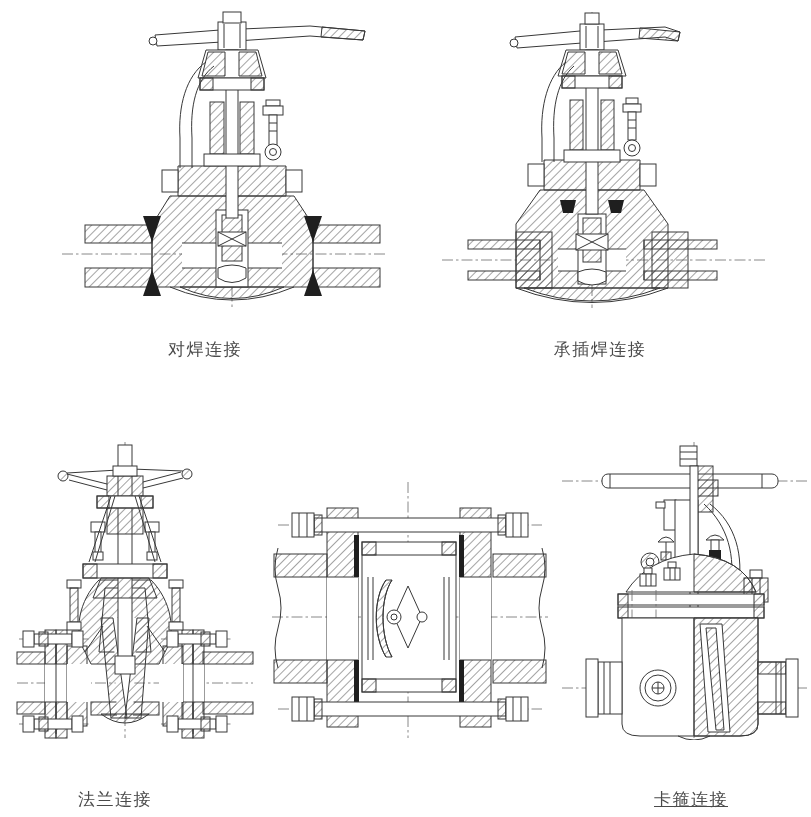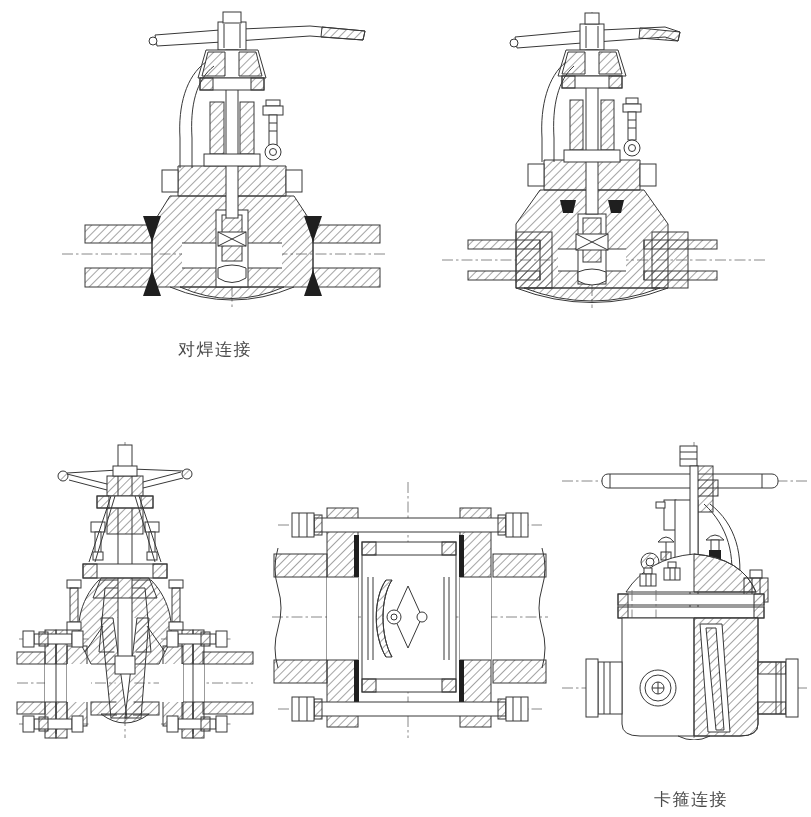--- a/index.html
+++ b/index.html
@@ -439,16 +439,18 @@
       <rect class="hf" fill="url(#h5)" x="198" y="222" width="28" height="12"></rect>
       <rect class="hf" fill="url(#h5)" x="198" y="262" width="28" height="12"></rect>
       <rect class="fw" x="226" y="219" width="12" height="58"></rect>
       <line class="ln" x1="216" y1="222" x2="216" y2="274"></line>
       <line class="ln" x1="221" y1="222" x2="221" y2="274"></line>
 
       <path class="ln" d="M118 296 Q134 304 150 296"></path>
     </svg>
   </div>
 
-  <div class="caption" style="left:135px; top:340px; width:160px;">对焊连接</div>
-  <div class="caption" style="left:611px; top:790px; width:160px;">卡箍连接</div>
+  <div class="caption" style="left:125px; top:340px; width:160px;">对焊连接</div>
+  <div class="caption" style="left:510px; top:340px; width:180px;">承插焊连接</div>
+  <div class="caption" style="left:35px; top:790px; width:160px;">法兰连接</div>
+  <div class="caption" style="left:611px; top:790px; width:160px;text-decoration:underline;">卡箍连接</div>
 
 </div>
 
 </body></html>

